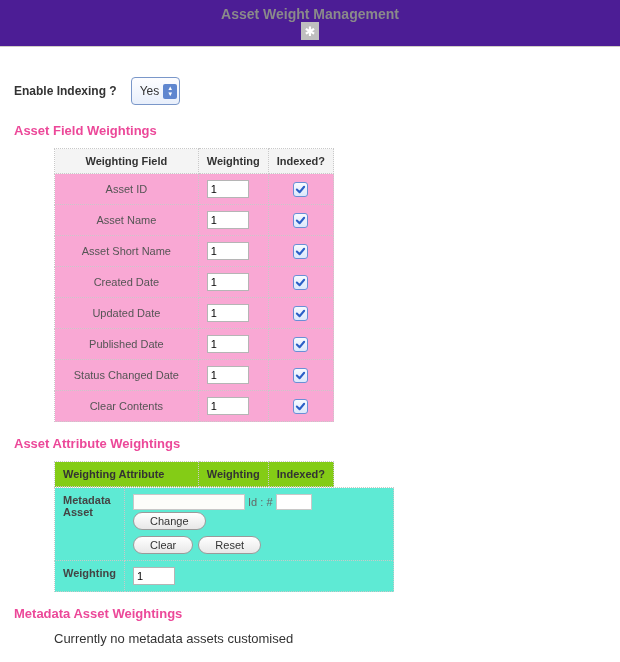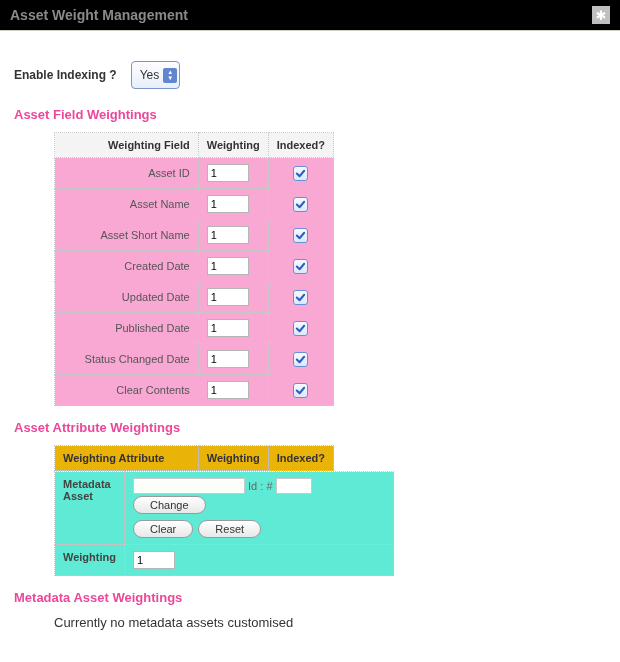--- a/index.html
+++ b/index.html
@@ -5,26 +5,27 @@
   * { box-sizing: border-box; }
   body {
     margin: 0;
     font-family: Arial, Helvetica, sans-serif;
     font-size: 12px;
     color: #333;
     background: #fff;
     width: 620px;
   }
   .titlebar {
-    background: #000000;
+    background: #4c1d95;
     border-bottom: 1px solid #d0cec5;
     padding: 6px 10px;
     display: flex;
     justify-content: space-between;
     align-items: center;
+    flex-direction: column;
   }
   .titlebar .title {
     font-weight: bold;
     color: #8a8a8a;
     font-size: 14px;
   }
   .titlebar .star {
     width: 18px;
     height: 18px;
     background: #bfbfbf;
@@ -77,21 +78,21 @@
     margin: 14px 0 10px 0;
   }
   .tbl {
     border-collapse: collapse;
     margin-left: 40px;
     width: 280px;
   }
   .tbl th, .tbl td {
     border: 1px dotted #c9c9c9;
     padding: 6px 8px;
-    text-align: right;
+    text-align: center;
     vertical-align: middle;
     font-size: 11px;
   }
   .tbl th {
     font-weight: bold;
     background: #f4f4f4;
     color: #333;
   }
   .tbl td { background: #f9a8d4; color: #555; }
   .tbl .col-field { width: 165px; }
@@ -121,21 +122,21 @@
   .tbl2 {
     border-collapse: collapse;
     margin-left: 40px;
     width: 280px;
   }
   .tbl2 th {
     border: 1px dotted #c9c9c9;
     padding: 6px 8px;
     text-align: left;
     font-size: 11px;
-    background: #eab308;
+    background: #84cc16;
     font-weight: bold;
   }
   .meta-tbl {
     border-collapse: collapse;
     margin-left: 40px;
     width: 340px;
   }
   .meta-tbl td {
     border: 1px dotted #c9c9c9;
     padding: 6px 8px;

